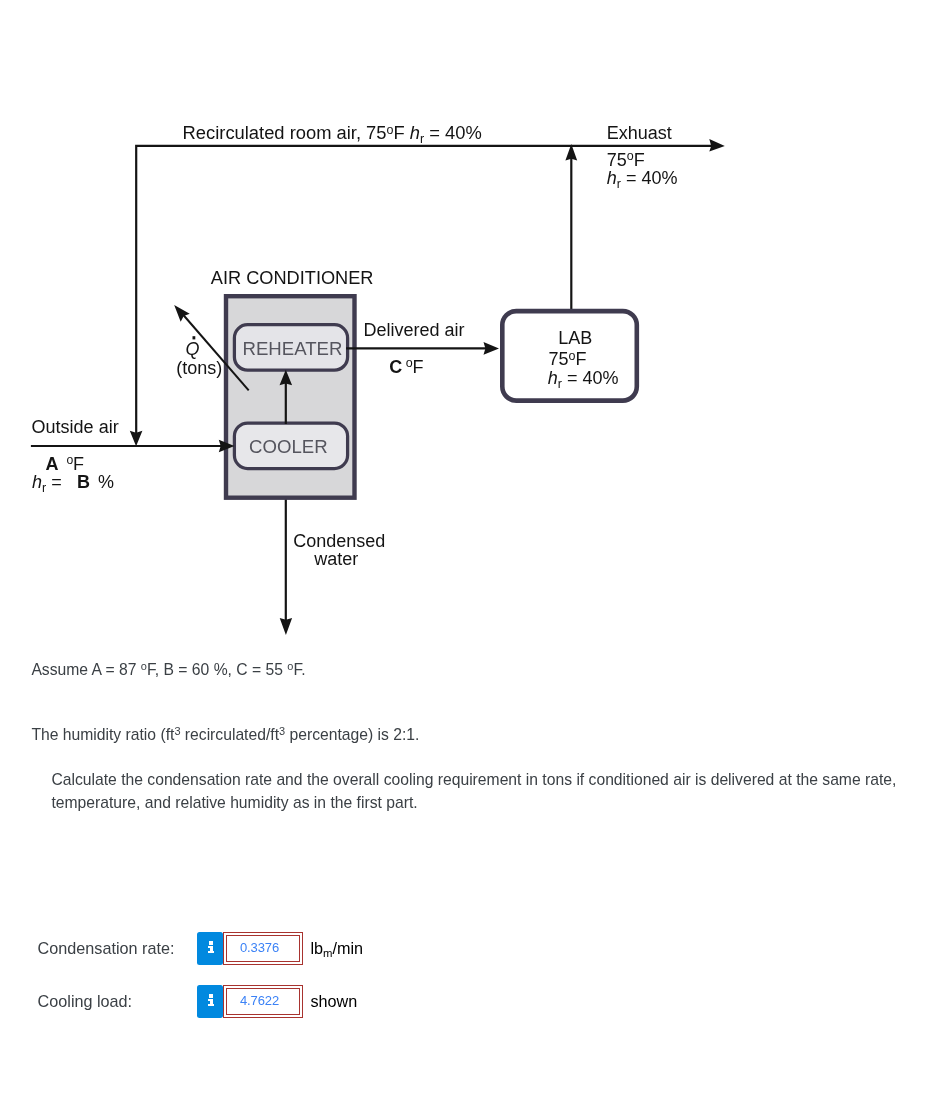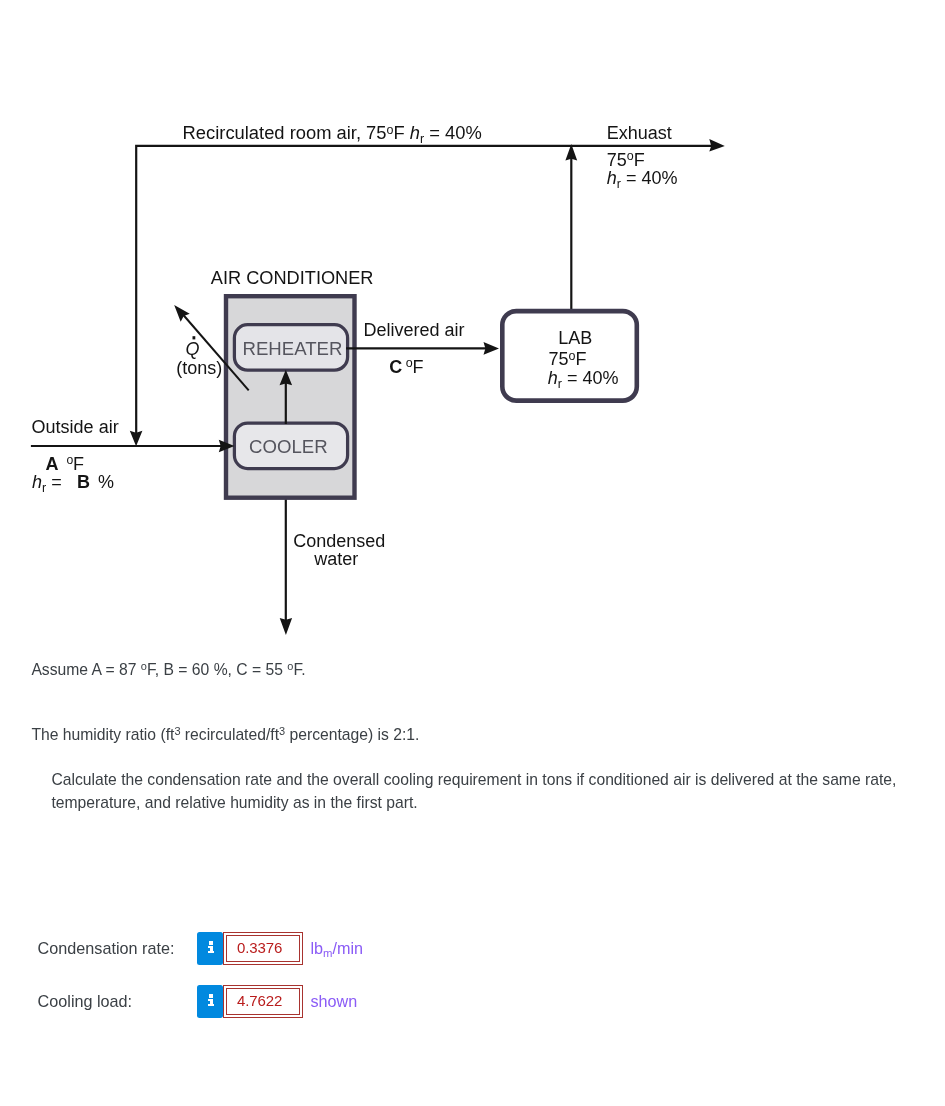--- a/index.html
+++ b/index.html
@@ -30,22 +30,22 @@
   .ibtn .glyph i{position:absolute;background:#fff;display:block;}
   .ibtn .glyph .dot{left:1.4px;top:0;width:4.3px;height:3.6px;}
   .ibtn .glyph .serif-t{left:0.5px;top:4.6px;width:2.6px;height:1.6px;}
   .ibtn .glyph .stem{left:2.6px;top:4.6px;width:2.9px;height:5.1px;}
   .ibtn .glyph .serif-b{left:0;top:9.6px;width:6.6px;height:2.1px;}
   .abox{position:absolute;left:222.9px;top:0.1px;width:80.1px;height:32.9px;
         border:1.55px solid #a8332f;box-sizing:border-box;background:#fff;}
   .abox .inner{position:absolute;left:1.75px;top:1.75px;right:1.75px;bottom:1.75px;
         border:1.45px solid #a8332f;box-sizing:border-box;
         display:flex;align-items:center;justify-content:center;padding-bottom:1.6px;padding-right:6.8px;box-sizing:border-box;
-        font-size:15px;color:#b91c1c;letter-spacing:-0.1px;}
-  .aunit{position:absolute;left:310.5px;top:7.3px;font-size:16.2px;color:#8b5cf6;white-space:nowrap;}
+        font-size:13px;color:#3b82f6;letter-spacing:-0.1px;}
+  .aunit{position:absolute;left:310.5px;top:7.3px;font-size:16.2px;color:#000000;white-space:nowrap;}
 </style>
 </head>
 <body>
 
 <div class="page">
 
 
   <div class="diagram">
   <svg width="945" height="660" viewBox="0 0 945 660">
 

